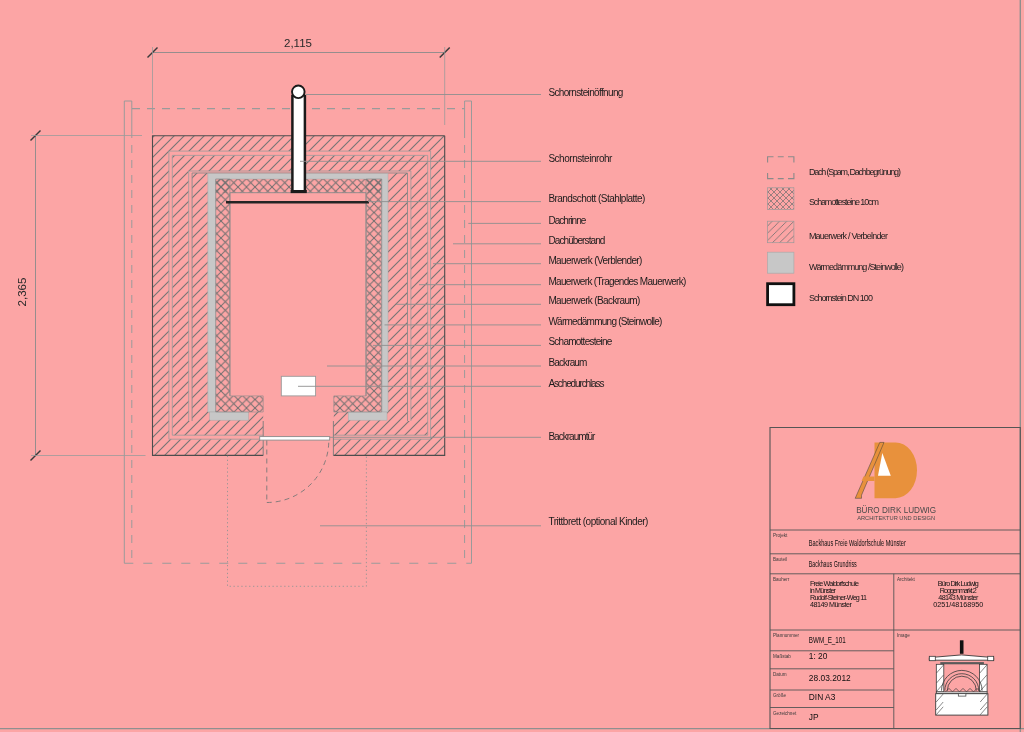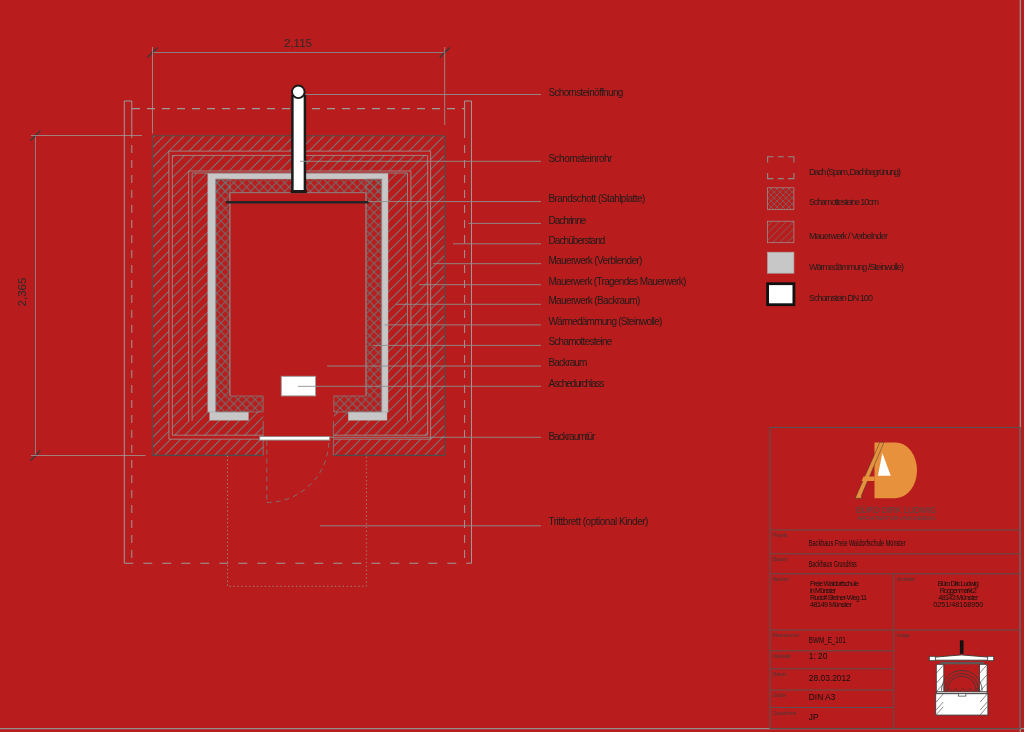--- a/index.html
+++ b/index.html
@@ -1,16 +1,16 @@
 <!DOCTYPE html>
 <html><head>
 <meta charset="utf-8">
 <style>
 html,body{margin:0;padding:0;background:#fff;}
-#page{position:relative;width:1024px;height:732px;background:#b91c1c;overflow:hidden;
+#page{position:relative;width:1024px;height:732px;background:#fca5a5;overflow:hidden;
 font-family:"Liberation Sans",sans-serif;}
 svg text{font-family:"Liberation Sans",sans-serif;}
 </style>
 </head>
 <body>
 <div id="page">
 <svg width="1024" height="732" viewBox="0 0 1024 732" xmlns="http://www.w3.org/2000/svg">
 <defs>
 <pattern id="hatch" width="10" height="10" patternUnits="userSpaceOnUse">
   <path d="M0,10 L10,0 M-5,5 L5,-5 M5,15 L15,5" stroke="#757575" stroke-width="1.1" fill="none"></path>

